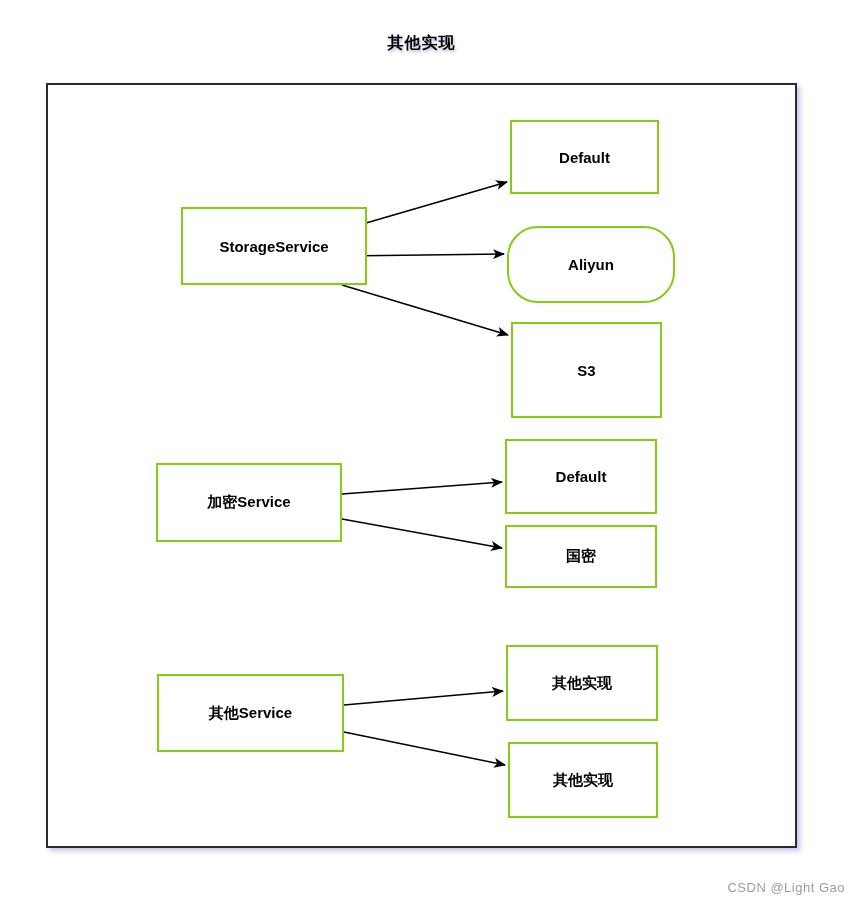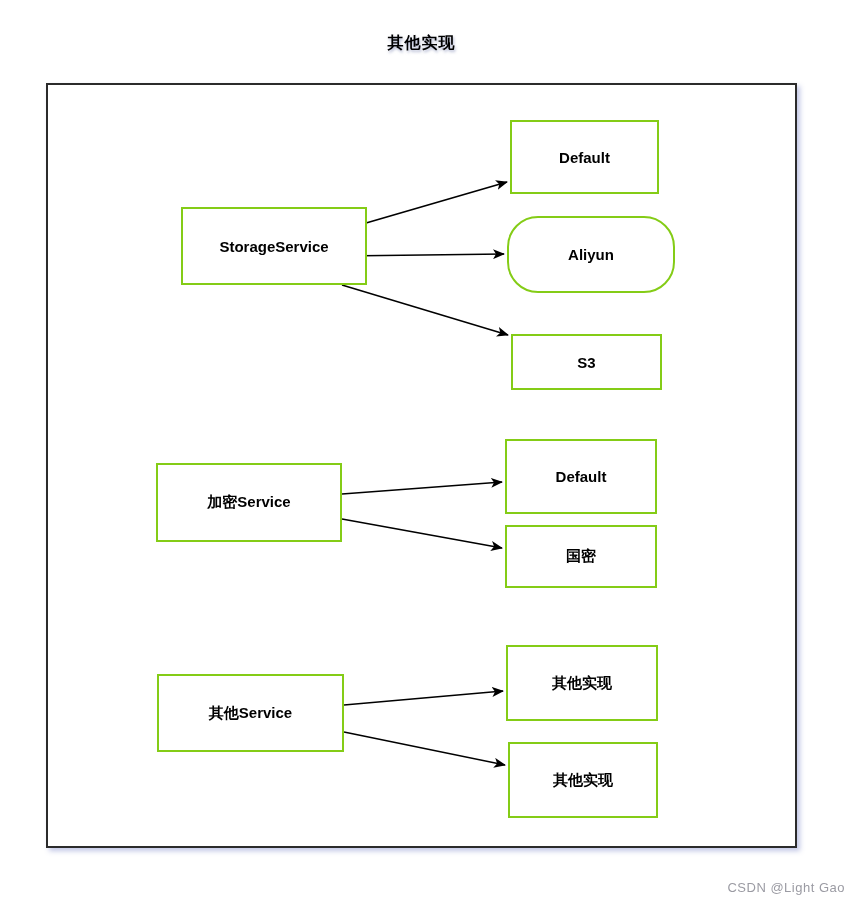--- a/index.html
+++ b/index.html
@@ -56,22 +56,22 @@
     color: #000000;
     box-sizing: border-box;
     text-align: center;
   }
   
   .svc-0 { left: 108px; top: 122px; width: 186px; height: 78px; margin-left: 25px; }
   .svc-1 { left: 108px; top: 378px; width: 186px; height: 79px; }
   .svc-2 { left: 109px; top: 589px; width: 187px; height: 78px; }
   
   .impl-0-0 { left: 462px; top: 35px;  width: 149px; height: 74px; }
-  .impl-0-1 { left: 459px; top: 131px; width: 168px; height: 77px; border-radius: 31px; }
-  .impl-0-2 { left: 463px; top: 237px; width: 151px; height: 56px; margin-top: 12px; }
+  .impl-0-1 { left: 459px; top: 141px; width: 168px; height: 77px; border-radius: 31px; }
+  .impl-0-2 { left: 463px; top: 237px; width: 151px; height: 96px; }
   .impl-1-0 { left: 457px; top: 354px; width: 152px; height: 75px; }
   .impl-1-1 { left: 457px; top: 440px; width: 152px; height: 63px; }
   .impl-2-0 { left: 458px; top: 560px; width: 152px; height: 76px; }
   .impl-2-1 { left: 460px; top: 657px; width: 150px; height: 76px; }
   .watermark {
     position: absolute;
     right: 14px;
     top: 880px;
     font-size: 13px;
     color: #9b9ba3;

